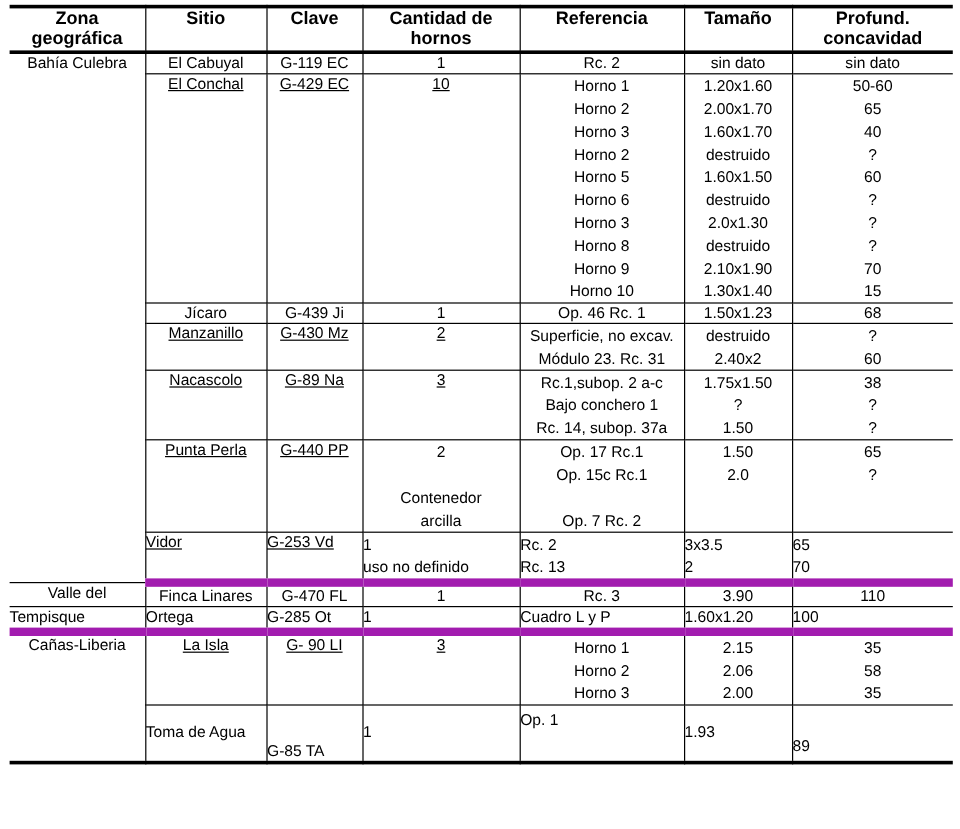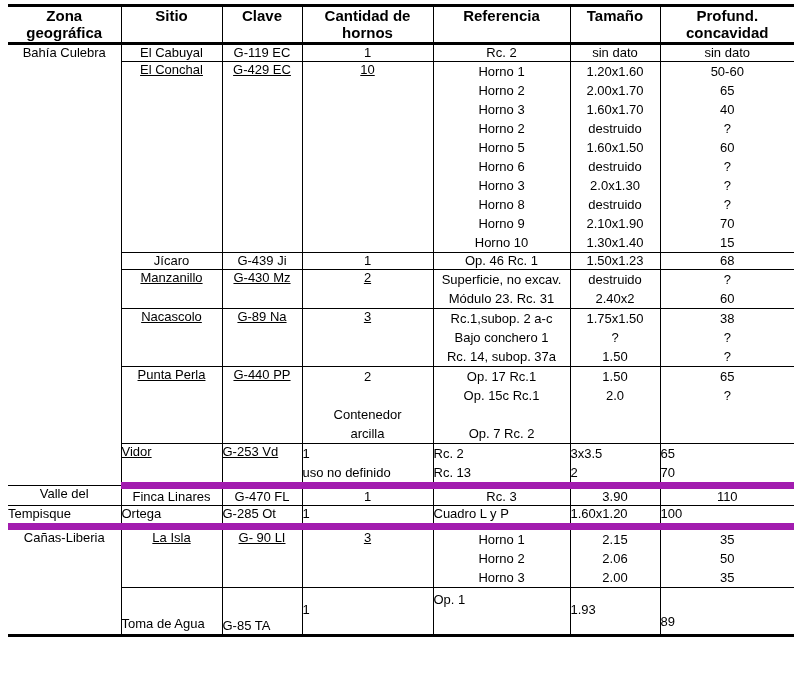--- a/index.html
+++ b/index.html
@@ -274,26 +274,26 @@
           <span class="sub-line">Horno 2</span>
           <span class="sub-line">Horno 3</span>
         </td>
         <td class="cell">
           <span class="sub-line">2.15</span>
           <span class="sub-line">2.06</span>
           <span class="sub-line">2.00</span>
         </td>
         <td class="cell last">
           <span class="sub-line">35</span>
-          <span class="sub-line">50</span>
+          <span class="sub-line">58</span>
           <span class="sub-line">35</span>
         </td>
       </tr>
       <tr class="tbl-bottom">
-        <td class="cell" style="padding-top:28px">Toma de Agua</td>
+        <td class="cell" style="padding-top:14px">Toma de Agua</td>
         <td class="cell" style="padding-top:30px">G-85 TA</td>
         <td class="cell" style="padding-top:14px">1</td>
         <td class="cell" style="padding-top:4px">Op. 1</td>
         <td class="cell" style="padding-top:14px">1.93</td>
         <td class="cell last" style="padding-top:26px">89</td>
       </tr>
     </tbody>
   </table>
 </div>
 

